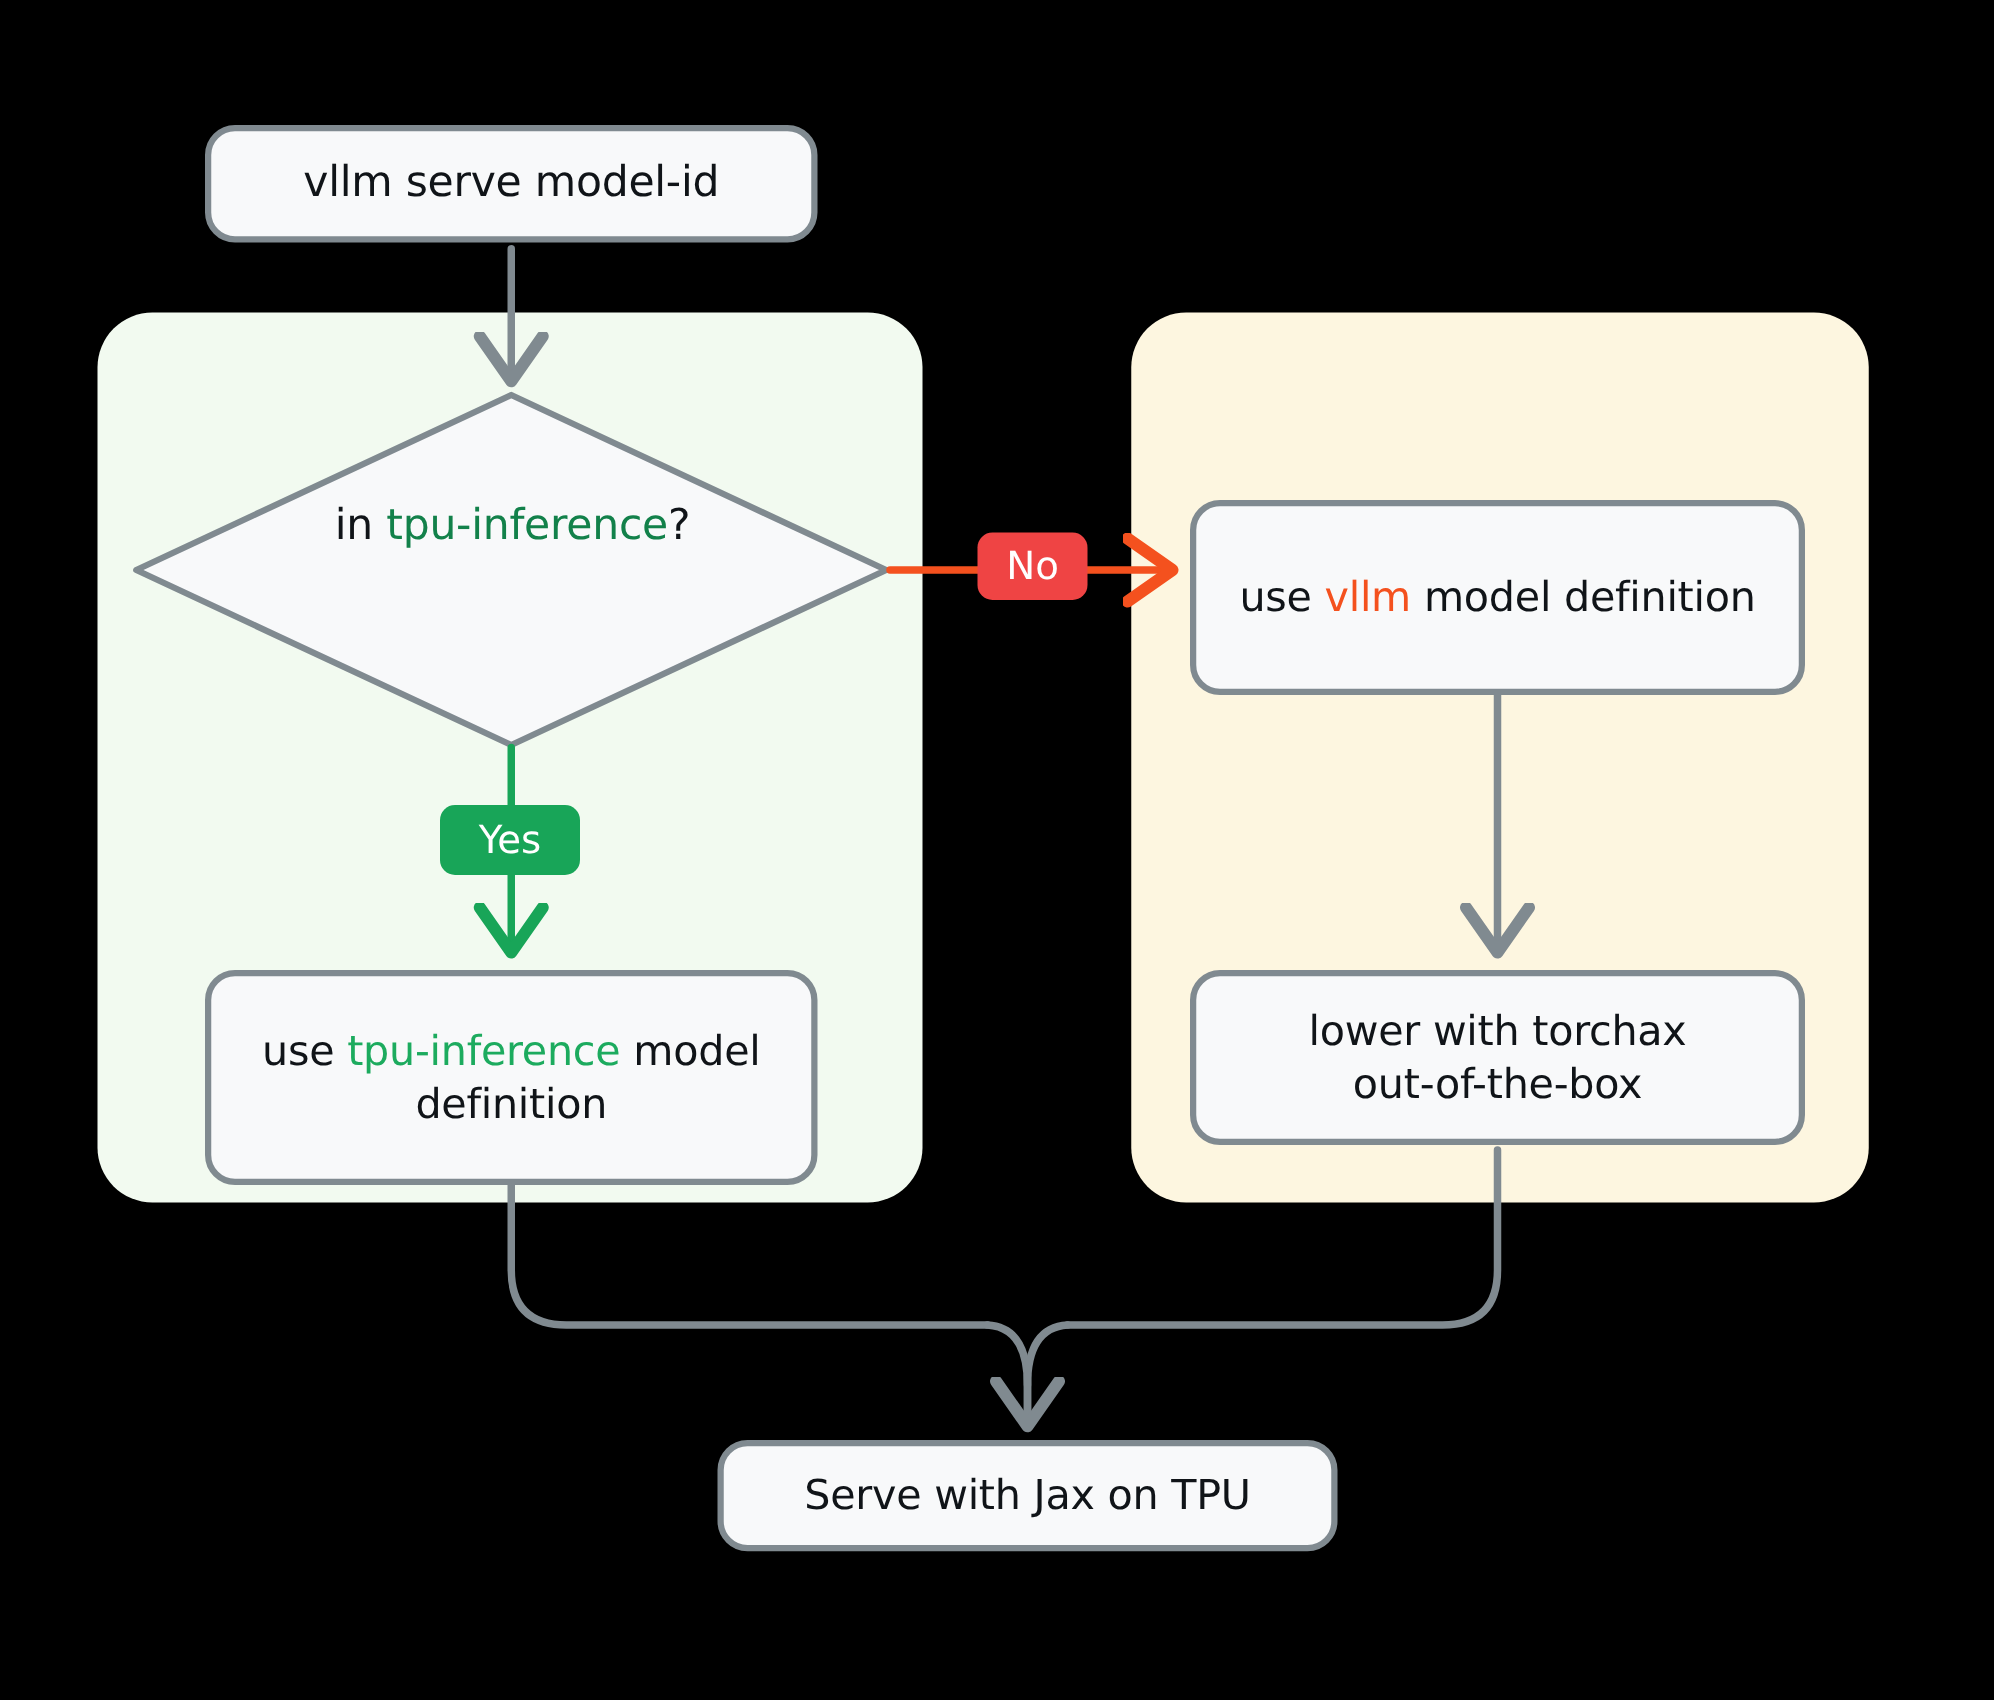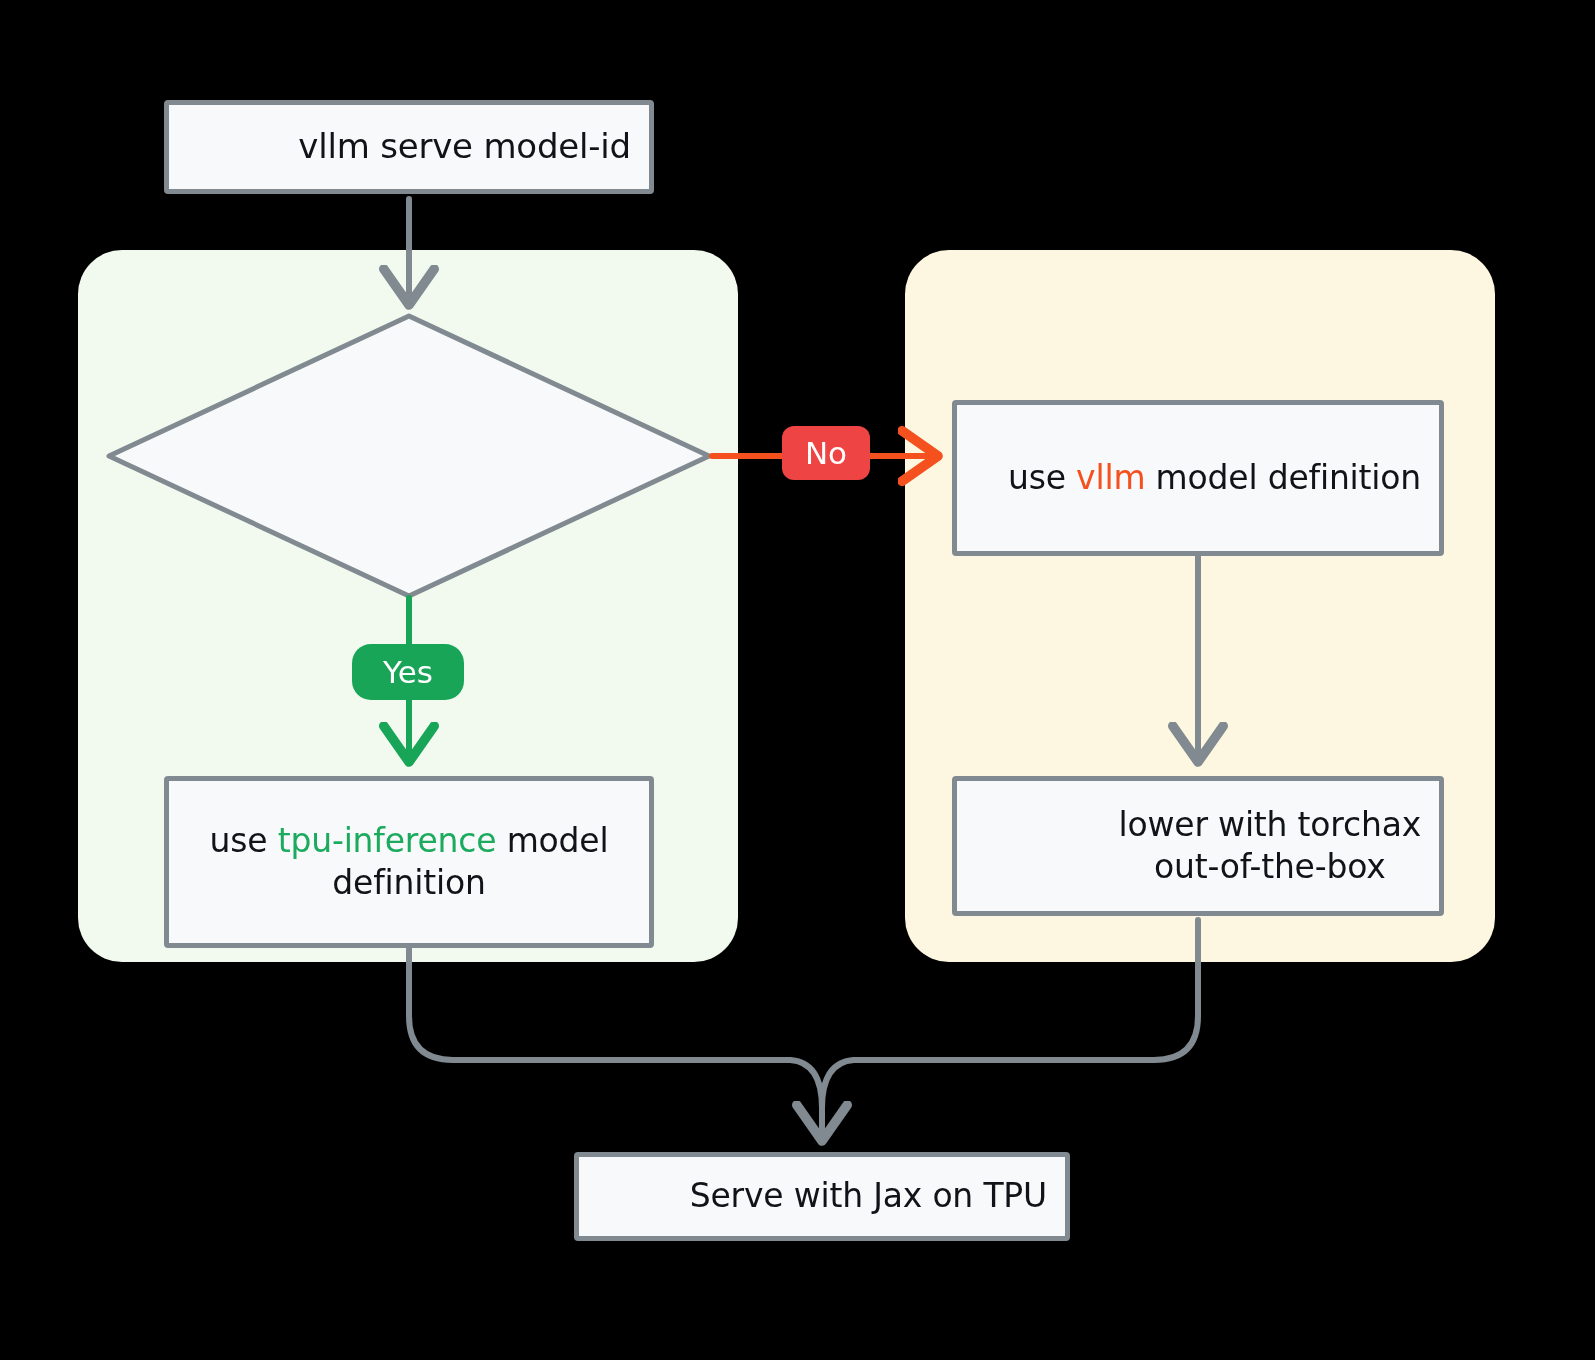--- a/index.html
+++ b/index.html
@@ -29,24 +29,24 @@
     position: absolute;
     border-radius: 44px;
     z-index: 2;
   }
 
   .node {
     position: absolute;
     box-sizing: border-box;
     background: #F8F9FA;
     border: 5px solid #808A90;
-    border-radius: 4px;
+    border-radius: 24px;
     display: flex;
     align-items: center;
-    justify-content: flex-end;
+    justify-content: center;
     text-align: center;
     color: #101418;
     z-index: 4;
   }
   .node .txt {
     line-height: 1.28;
     padding: 0 18px;
     letter-spacing: -0.2px;
   }
 
@@ -85,21 +85,20 @@
     justify-content: center;
     border-radius: 12px;
     color: #FFFFFF;
     font-size: 31px;
     z-index: 5;
   }
   #badge-yes {
     left: 352px; top: 644px;
     width: 112px; height: 56px;
     background: #18A558;
-    border-radius: 19px;
   }
   #badge-no {
     left: 782px; top: 426px;
     width: 88px; height: 54px;
     background: #ef4444;
   }
 
   .tok-blue   { color: #3366CC; }
   .tok-green  { color: #12814A; }
   .tok-green2 { color: #1CAB5E; }
@@ -143,20 +142,21 @@
     <path d="M790,1060 Q822,1062 822,1108 L822,1140" fill="none" stroke="#808A90" stroke-width="6" stroke-linecap="round" stroke-linejoin="round"></path>
     <path d="M854,1060 Q822,1062 822,1108" fill="none" stroke="#808A90" stroke-width="6" stroke-linecap="round" stroke-linejoin="round"></path>
     <path d="M822,1100 L822,1141" fill="none" stroke="#808A90" stroke-width="6" stroke-linecap="round" marker-end="url(#arrow-gray)"></path>
   </svg>
 
   <div class="node" id="node-start">
     <span class="txt">vllm serve model-id</span>
   </div>
 
   <div class="diamond-label">
+    <div><span>in </span><span class="tok-green">tpu-inference</span><span>?</span></div>
   </div>
 
   <div class="badge" id="badge-yes">
     <span>Yes</span>
   </div>
 
   <div class="badge" id="badge-no">
     <span>No</span>
   </div>
 

